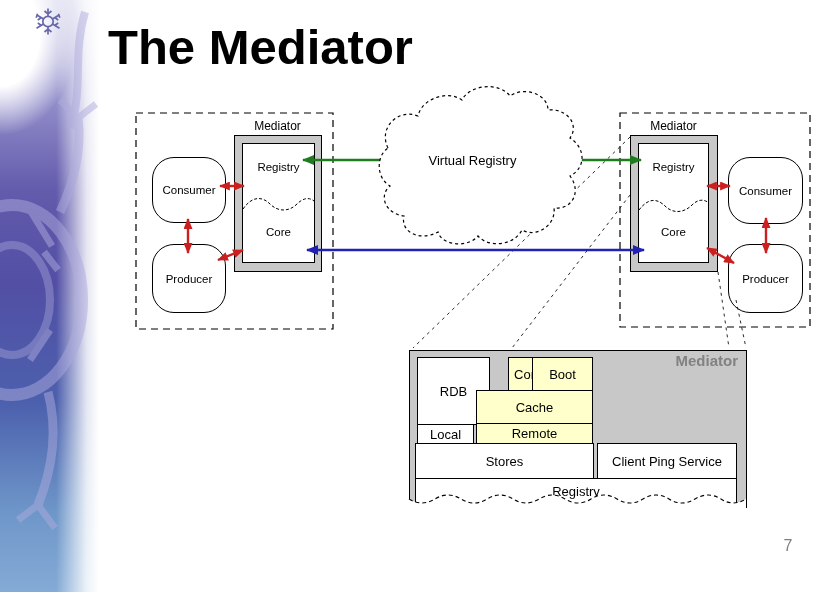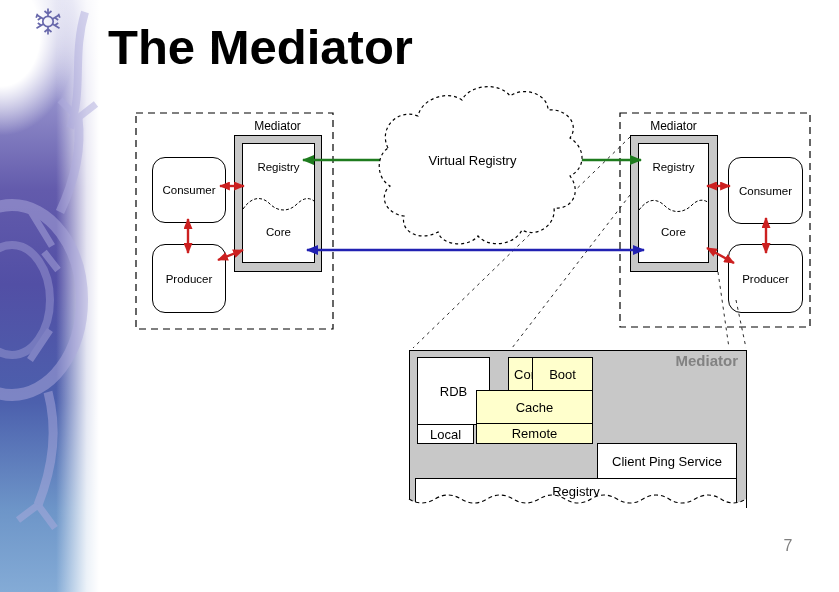--- a/index.html
+++ b/index.html
@@ -36,21 +36,21 @@
   .title { position: absolute; left: 108px; top: 24px; font-size: 49px; line-height: 47px; font-weight: 700; }
   .body-text { position: absolute; left: 139px; top: 366px; width: 216px; font-size: 24px; line-height: 29px; }
   .page-number { position: absolute; left: 776px; top: 537px; width: 24px; text-align: center; font-size: 16px; color: #7f7f7f; }
 
   
   .gray-frame { position: absolute; background: #c8c8c8; border: 1px solid #000; }
   .inner-box { position: absolute; background: #fff; border: 1px solid #000; }
   .ib-label { position: absolute; left: 0; right: 0; text-align: center; font-size: 11.5px; }
   .frame-label { position: absolute; text-align: center; font-size: 12px; }
   .node {
-    position: absolute; background: #fff; border: 1px solid #000; border-radius: 13px;
+    position: absolute; background: #fff; border: 1px solid #000; border-radius: 22px;
     display: flex; align-items: center; justify-content: center; font-size: 11.5px; text-align: center;
   }
   .cloud-label { position: absolute; left: 407px; top: 153px; width: 131px; text-align: center; font-size: 13px; z-index: 9; }
 
   
   .detail-bg { position: absolute; left: 409px; top: 350px; width: 338px; height: 158px;
                background: #c8c8c8; border: 1px solid #000; border-bottom: none; }
   .detail-title { position: absolute; left: 570px; top: 352px; width: 168px; text-align: right;
                   font-size: 15px; font-weight: bold; color: #828282; }
   .mod { position: absolute; background: #fff; border: 1px solid #000;
@@ -148,20 +148,23 @@
   </div>
   <div class="mod yellow" style="left:532px;top:357px;width:61px;height:34px;">
     <span>Boot</span>
   </div>
   <div class="mod yellow" style="left:476px;top:423px;width:117px;height:21px;">
     <span>Remote</span>
   </div>
   <div class="mod yellow" style="left:476px;top:390px;width:117px;height:34px;">
     <span>Cache</span>
   </div>
+  <div class="mod" style="left:415px;top:443px;width:179px;height:36px;">
+    <span>Stores</span>
+  </div>
   <div class="mod" style="left:597px;top:443px;width:140px;height:36px;">
     <span>Client Ping Service</span>
   </div>
   <div class="mod no-bottom" style="left:415px;top:478px;width:322px;height:30px;align-items:flex-start;padding-top:5px;">
     <span>Registry</span>
   </div>
 
   <svg class="overlay" width="839" height="592" viewBox="0 0 839 592">
     <defs>
       <marker id="mRed" viewBox="0 0 12 10" refX="11" refY="5" markerWidth="11" markerHeight="9" markerUnits="userSpaceOnUse" orient="auto-start-reverse">

